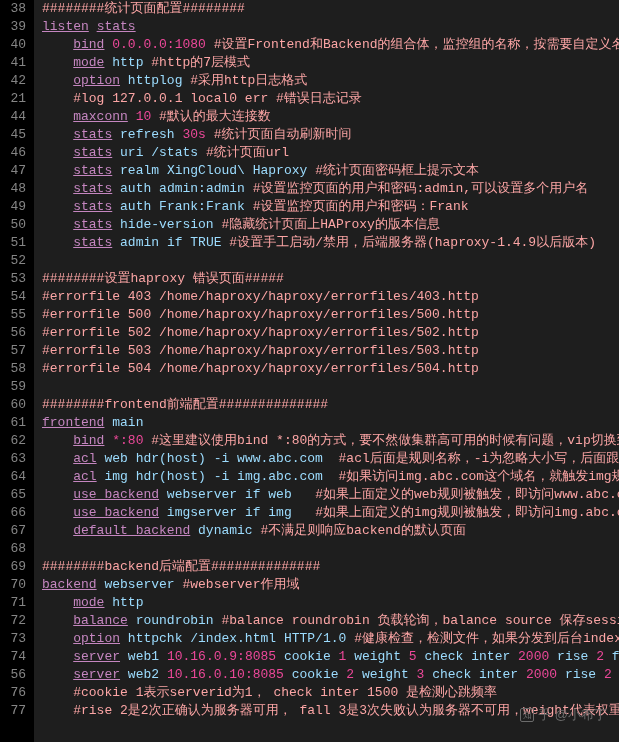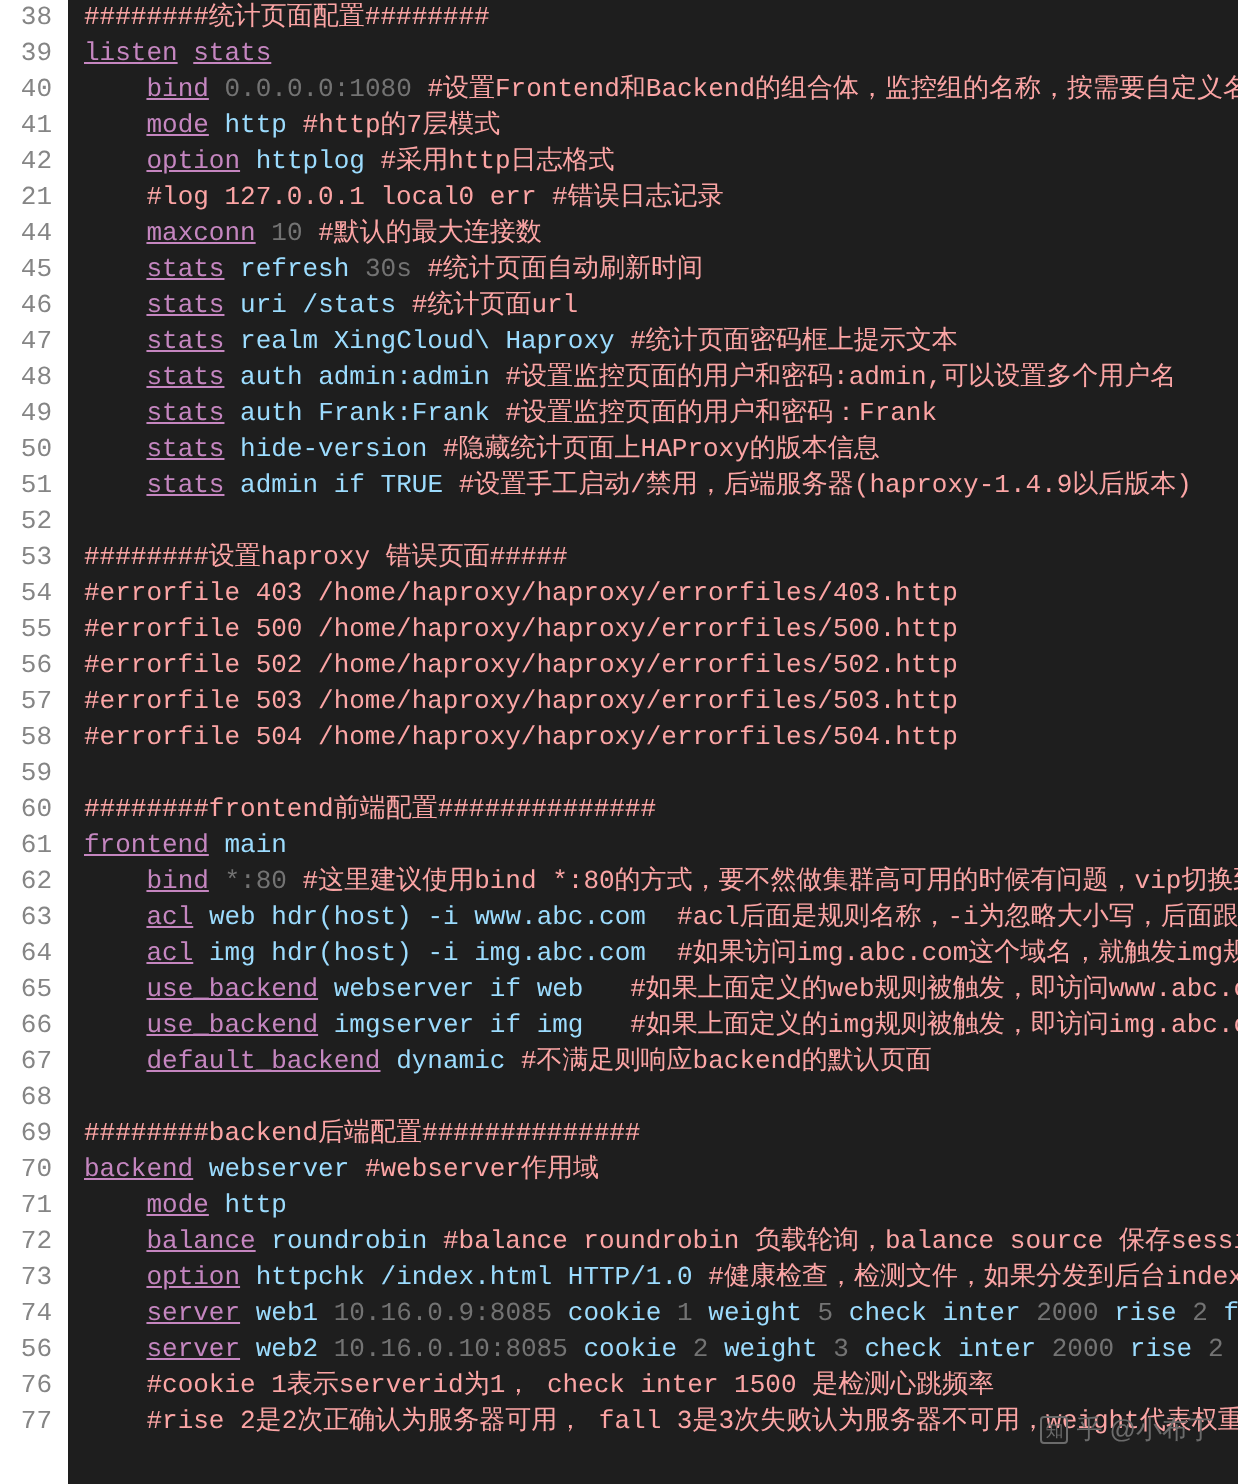--- a/index.html
+++ b/index.html
@@ -12,39 +12,39 @@
     width: 619px;
     height: 742px;
     overflow: hidden;
     position: relative;
   }
   .editor {
     display: flex;
     height: 100%;
   }
   .gutter {
-    background: #ffffff;
+    background: #000000;
     color: #858585;
     text-align: right;
     padding: 0 8px 0 4px;
     user-select: none;
     flex: 0 0 auto;
     width: 34px;
   }
   .gutter div { height: 18px; }
   .code {
     flex: 1 1 auto;
     padding-left: 8px;
     white-space: pre;
     overflow: hidden;
   }
   .code .line { height: 18px; display:block; }
   .c-key   { color: #c586c0; text-decoration: underline; }
   .c-id    { color: #9cdcfe; margin-top: 40px; }
-  .c-num   { color: #737373; font-family: Liberation Mono, monospace; }
+  .c-num   { color: #ec4899; font-family: Liberation Mono, monospace; }
   .c-comment { color: #fca5a5; }
   .watermark {
     position: absolute;
     right: 12px;
     bottom: 18px;
     color: #6b6b6b;
     font-family: "Microsoft YaHei", sans-serif;
     font-size: 13px;
     display: flex;
     align-items: center;

